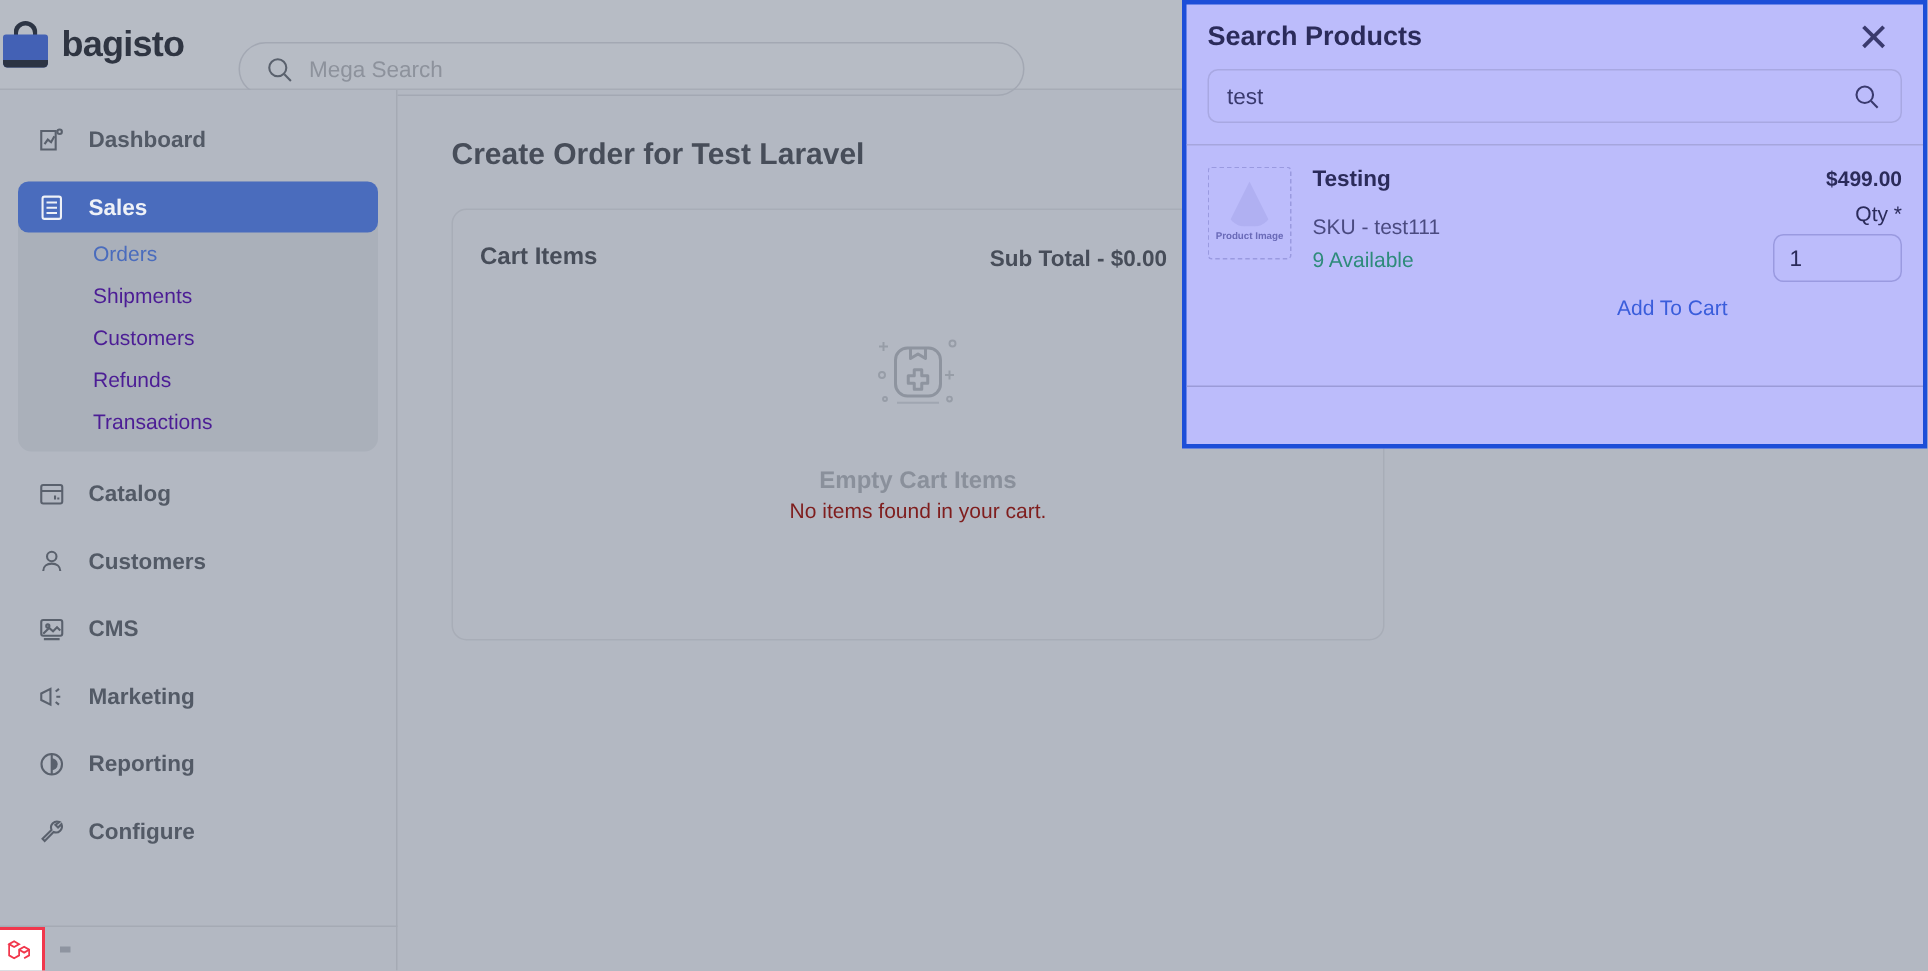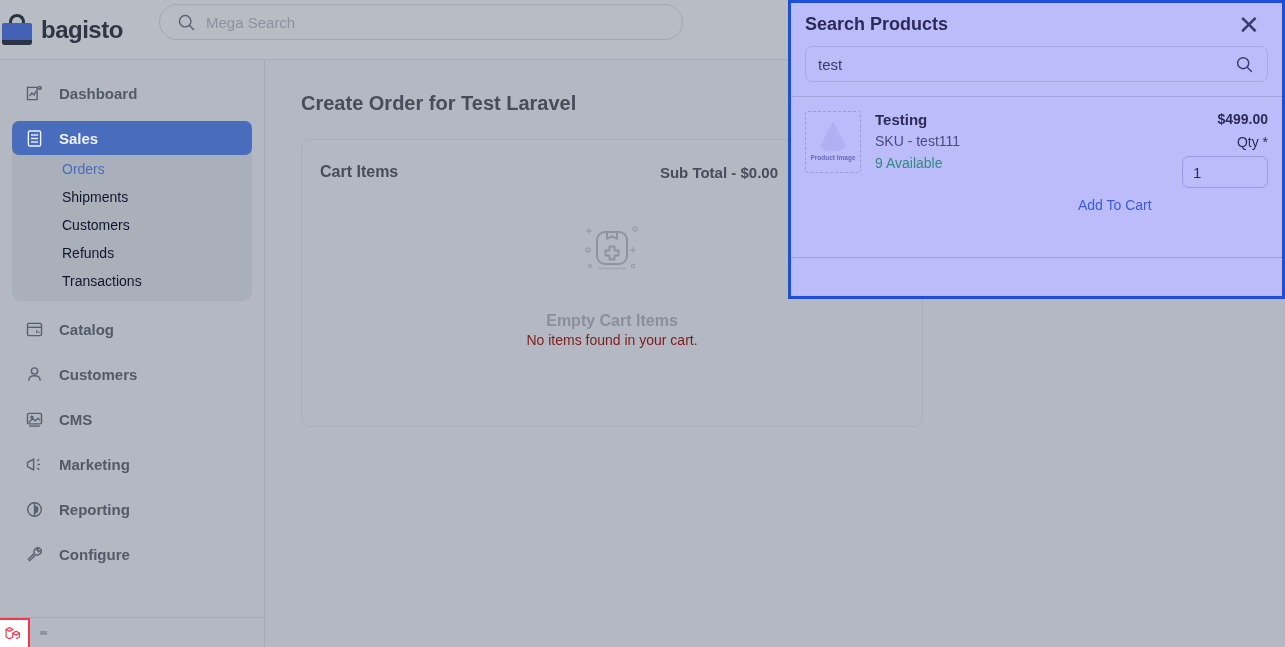--- a/index.html
+++ b/index.html
@@ -29,21 +29,21 @@
     background:#2c3444; border-radius:0 0 3px 3px;
   }
   .logo-handle {
     position: absolute; left: 7px; top: 0px; width: 16px; height: 17px;
     border: 3px solid #2c3444; border-bottom: none;
     border-radius: 9px 9px 0 0;
   }
   .logo-text { font-size: 24px; font-weight: bold; color: #2f3542; letter-spacing: -0.5px; }
 
   .mega-search {
-    position: absolute; left: 159px; top: 4px; width: 524px; height: 36px;
+    position: absolute; left: 159px; top: 28px; width: 524px; height: 36px;
     border: 1px solid #a3a8b3; border-radius: 18px;
     display: flex; align-items: center; gap: 9px; padding: 0 16px;
     background: transparent;
   }
   .mega-search input {
     border: none; background: transparent; outline: none;
     font-family: "Liberation Sans", sans-serif; font-size: 15px; color: #4a4f5a; width: 440px;
   }
   .mega-search input::placeholder { color: #8d929c; }
 
@@ -59,21 +59,21 @@
     border-radius: 7px;
     font-size: 15px; font-weight: bold; color: #535a66;
     cursor: pointer;
   }
   .nav-item + .nav-group, .nav-item { margin-bottom: 11px; }
   .nav-group { background: #aab0ba; border-radius: 9px; margin: 0 12px 11px; padding-bottom: 6px; }
   .nav-group .nav-item { margin-left: 0; margin-right: 0; margin-bottom: 0; }
   .nav-item.active { background: #4a6cbd; color: #eef1f7; }
   .nav-item.active .ico svg { stroke: #eef1f7; }
   .sub-item {
-    font-size: 14px; color: #0f172a; height: 28px;
+    font-size: 14px; color: #4c1d95; height: 28px;
     display: flex; align-items: center; padding-left: 50px; cursor: pointer;
   }
   .sub-item.sel { color: #4a6cbd; }
   .ico { width: 21px; height: 21px; display: inline-flex; align-items: center; justify-content: center; flex: 0 0 21px; }
   .ico svg { width: 21px; height: 21px; stroke: #5a616d; fill: none; stroke-width: 1.6; }
 
   .sidebar-footer {
     position: absolute; left: 0; bottom: 0; width: 265px; height: 30px;
     border-top: 1px solid #a5aab4; display: flex; align-items: center;
   }
@@ -144,21 +144,21 @@
     display: flex; flex-direction: column; align-items: center; justify-content: center;
     flex: 0 0 56px; padding-bottom: 2px;
   }
   .thumb-shape {
     width: 0; height: 0; border-left: 15px solid transparent; border-right: 15px solid transparent;
     border-bottom: 30px solid #b0b0f2; border-radius: 40%;
   }
   .thumb-label { font-size: 6.5px; font-weight: bold; color: #6a6ab8; margin-top: 3px; }
   .prod-info { flex: 1; }
   .prod-name { font-size: 15px; font-weight: bold; color: #2b2b5a; }
-  .prod-sku { font-size: 14px; color: #4a4a80; margin-top: 5px; }
+  .prod-sku { font-size: 14px; color: #4a4a80; margin-top: 15px; }
   .prod-stock { font-size: 14px; color: #2e8b7a; margin-top: 6px; }
   .prod-right { text-align: right; width: 190px; padding-right: 0px; }
   .prod-price { font-size: 14px; font-weight: bold; color: #2b2b5a; }
   .qty-label { font-size: 14px; color: #2b2b5a; margin-top: 7px; }
   .qty-input {
     width: 86px; height: 32px; border: 1px solid #9a9ae0; border-radius: 7px;
     background: transparent; font-family: "Liberation Sans", sans-serif;
     font-size: 15px; color: #2b2b5a; padding: 0 10px; margin-top: 6px; outline: none;
   }
   .add-to-cart {

